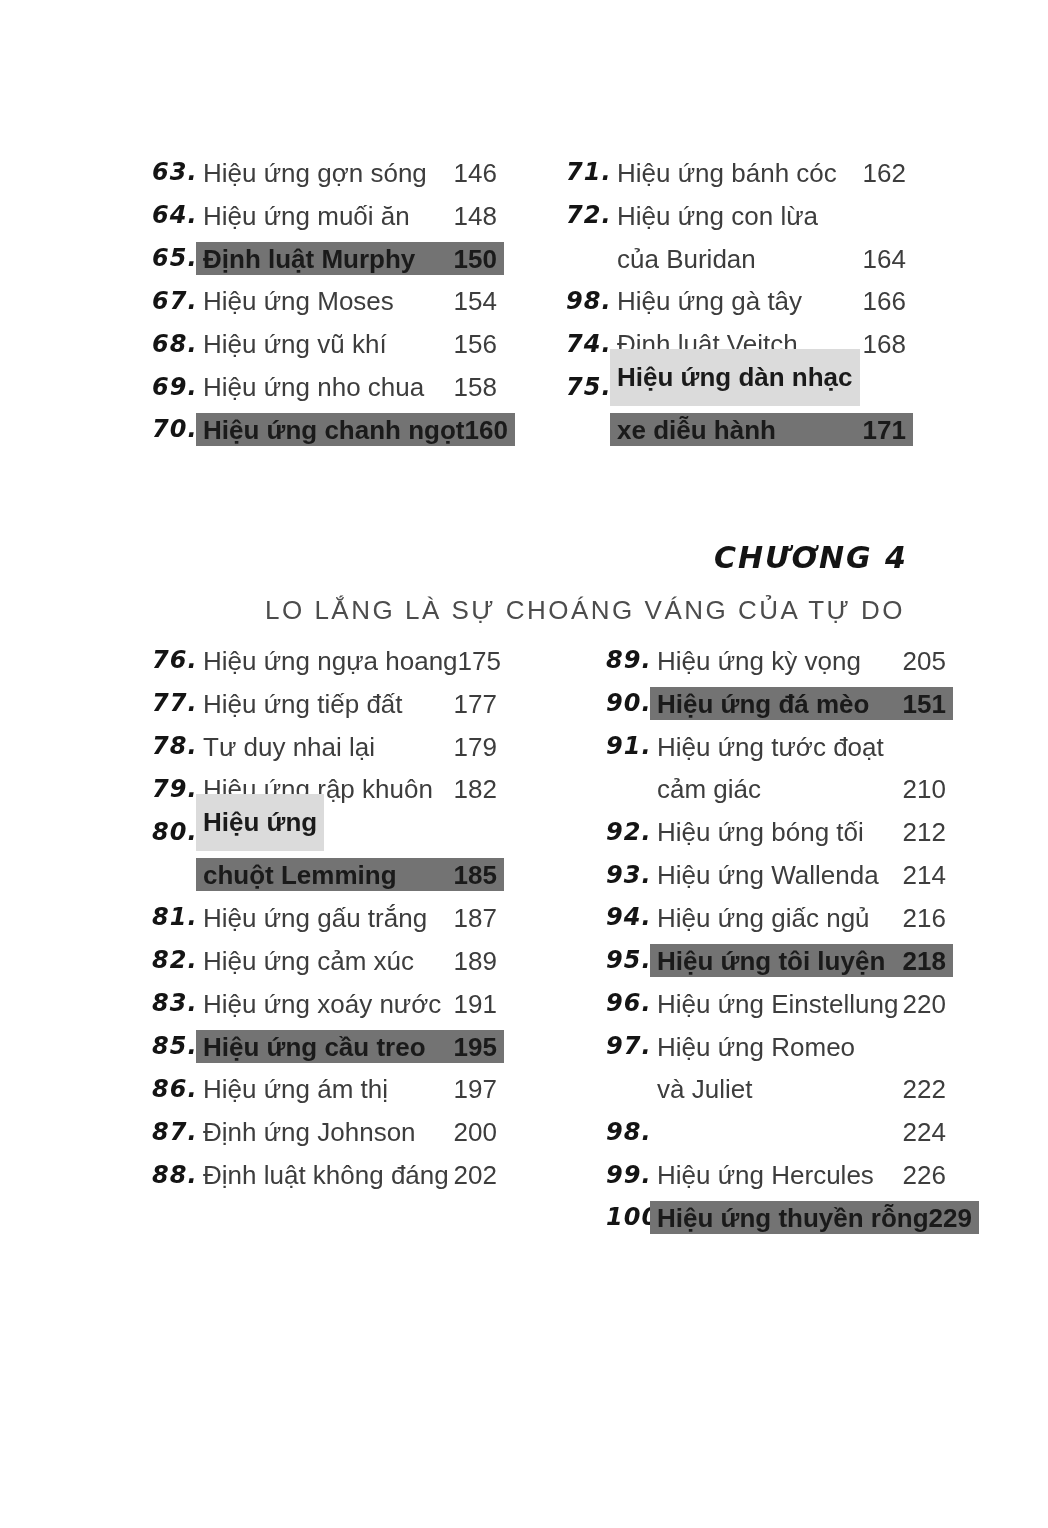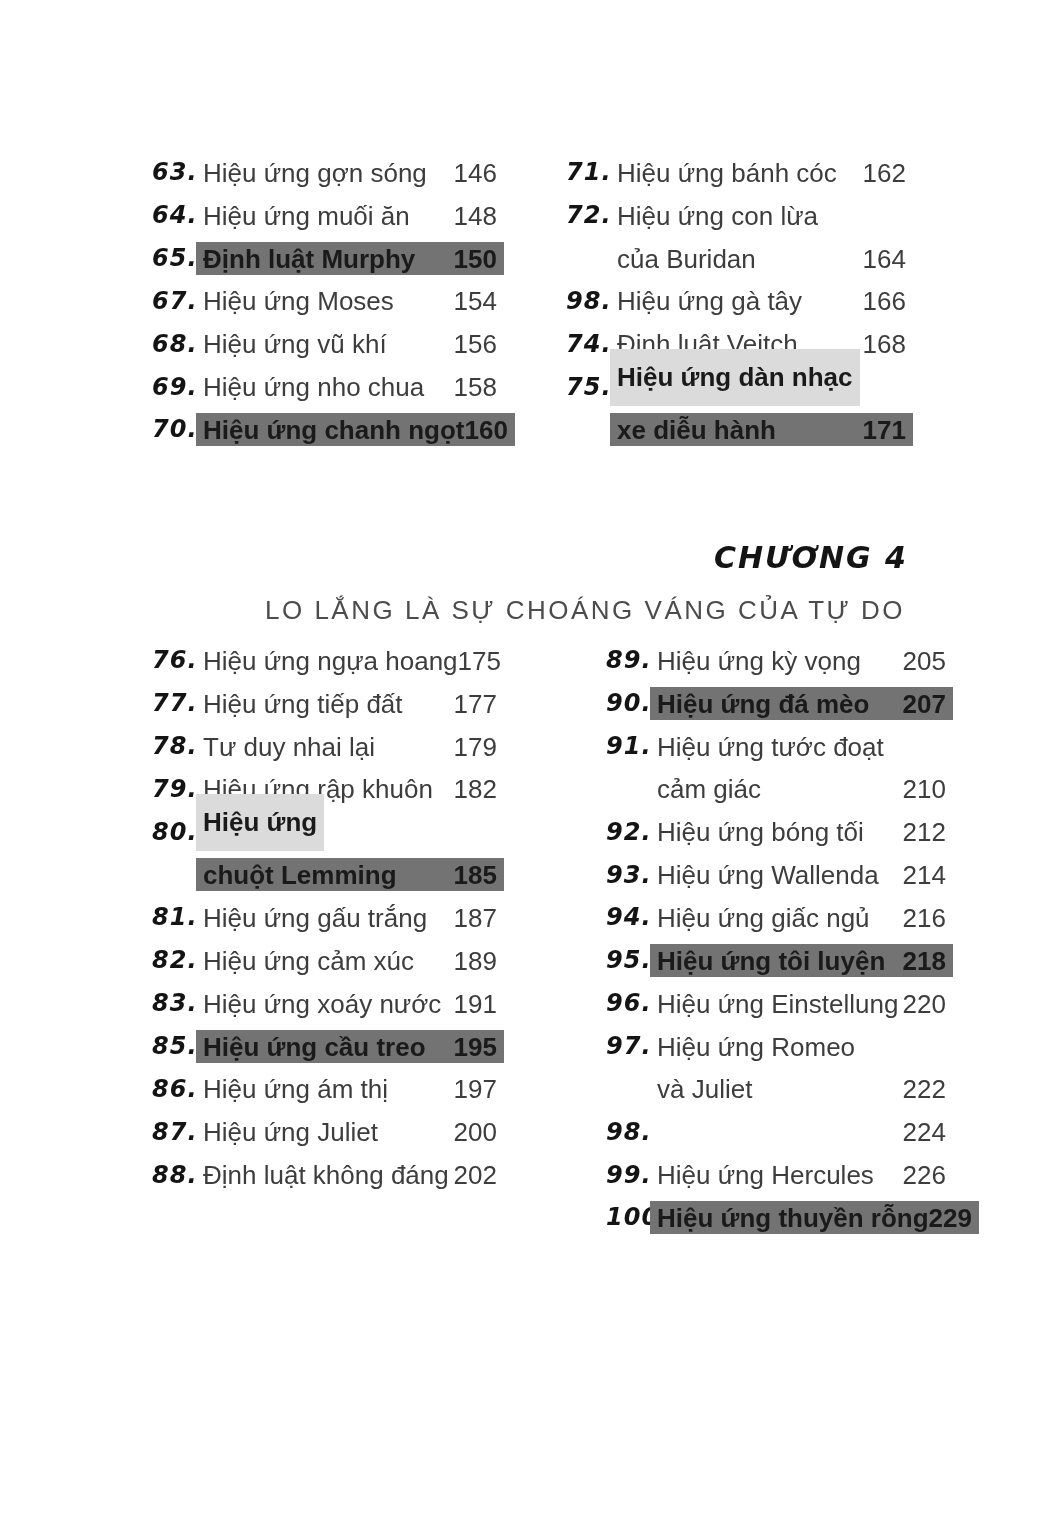--- a/index.html
+++ b/index.html
@@ -254,21 +254,21 @@
         <span class="num">86.</span>
         <span class="band">
           <span class="title">Hiệu ứng ám thị</span>
           <span class="spacer"></span>
           <span class="page-num">197</span>
         </span>
       </div>
       <div class="toc-line">
         <span class="num">87.</span>
         <span class="band">
-          <span class="title">Hiệu ứng Juliet</span>
+          <span class="title">Định ứng Johnson</span>
           <span class="spacer"></span>
           <span class="page-num">200</span>
         </span>
       </div>
       <div class="toc-line">
         <span class="num">88.</span>
         <span class="band">
           <span class="title">Định luật không đáng</span>
           <span class="spacer"></span>
           <span class="page-num">202</span>
@@ -283,21 +283,21 @@
           <span class="title">Hiệu ứng kỳ vọng</span>
           <span class="spacer"></span>
           <span class="page-num">205</span>
         </span>
       </div>
       <div class="toc-line">
         <span class="num">90.</span>
         <span class="band hl">
           <span class="title b">Hiệu ứng đá mèo</span>
           <span class="spacer"></span>
-          <span class="page-num b">207</span>
+          <span class="page-num b">151</span>
         </span>
       </div>
       <div class="toc-line">
         <span class="num">91.</span>
         <span class="band">
           <span class="title">Hiệu ứng tước đoạt</span>
         </span>
       </div>
       <div class="toc-line">
         <span class="num"></span>

